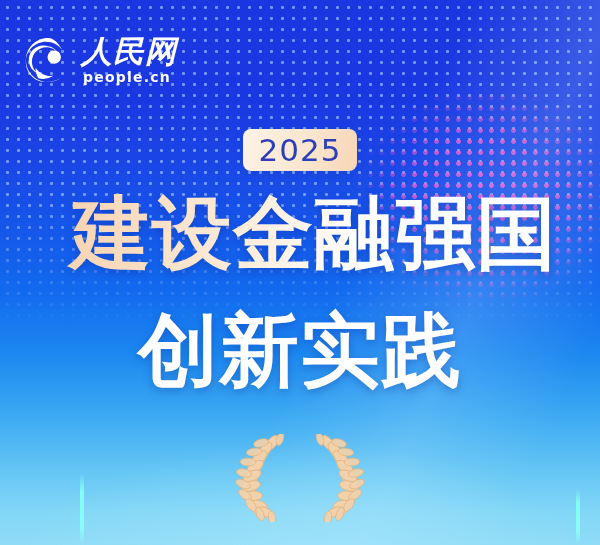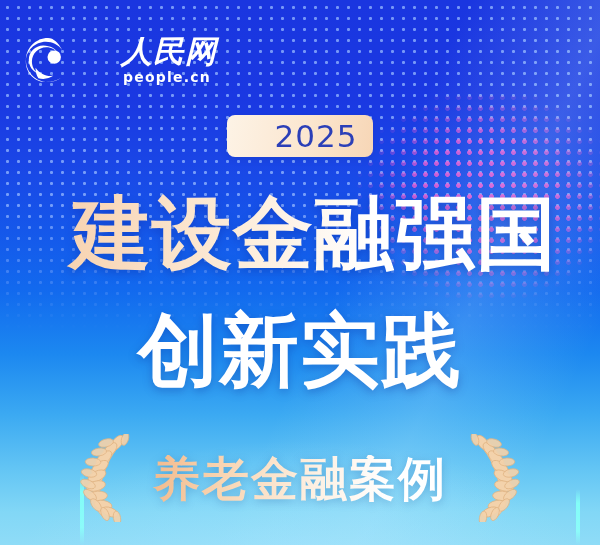--- a/index.html
+++ b/index.html
@@ -81,21 +81,21 @@
 
   
   .logo {
     position: absolute;
     left: 24px; top: 36px;
     display: flex;
     align-items: center;
     gap: 9px;
   }
   .logo-mark { width: 48px; height: 48px; display: block; }
-  .logo-words { display: flex; flex-direction: column; line-height: 1; margin-left: 40px; }
+  .logo-words { display: flex; flex-direction: column; line-height: 1; }
   .logo-cn {
     font-family: "Liberation Serif", serif;
     font-size: 31px;
     font-weight: 700;
     font-style: italic;
     color: #ffffff;
     letter-spacing: 1px;
     height: 32px;
   }
   .logo-en {
@@ -106,30 +106,29 @@
     letter-spacing: 1.2px;
     margin-top: 2px;
     padding-left: 2px;
   }
 
   
   .year-badge {
     position: absolute;
     left: 50%;
     transform: translateX(-50%);
-    top: 115px;
+    top: 129px;
     width: 114px;
     height: 42px;
     border-radius: 8px;
     background: linear-gradient(100deg, #fdf3e6 0%, #fbe6cf 55%, #f7d6b6 100%);
     display: flex;
     align-items: center;
     justify-content: center;
     box-shadow: 0 2px 8px rgba(0,0,0,0.08);
-    padding-left: 32px;
   }
   .year-badge span {
     font-family: "DejaVu Sans", sans-serif;
     font-size: 31px;
     font-weight: 400;
     color: #2b3fb8;
     letter-spacing: 1px;
     line-height: 1;
   }
 
@@ -243,21 +242,20 @@
         <ellipse cx="16" cy="28" rx="7.8" ry="4" transform="rotate(2 16 28)" opacity="0.92"></ellipse>
         <ellipse cx="12" cy="39" rx="7.8" ry="4" transform="rotate(12 12 39)" opacity="0.92"></ellipse>
         <ellipse cx="11" cy="50" rx="7.8" ry="4" transform="rotate(24 11 50)" opacity="0.92"></ellipse>
         <ellipse cx="13" cy="61" rx="7.6" ry="3.9" transform="rotate(38 13 61)" opacity="0.92"></ellipse>
         <ellipse cx="19" cy="71" rx="7.4" ry="3.8" transform="rotate(52 19 71)" opacity="0.92"></ellipse>
         <ellipse cx="28" cy="80" rx="7" ry="3.6" transform="rotate(66 28 80)" opacity="0.92"></ellipse>
         <ellipse cx="40" cy="84" rx="7" ry="3.6" transform="rotate(80 40 84)" opacity="0.92"></ellipse>
       </g>
     </svg>
 
-    <div class="subtitle-text">养老金融案例</div>
 
     <svg class="laurel right" viewBox="0 0 60 88">
       <g fill="#f3d2ab" stroke="#e0b483" stroke-width="0.8">
         <path d="M44 6 C30 18 20 34 17 50 C14 64 18 76 27 84 C22 74 21 62 24 50 C28 32 36 17 47 7 Z" fill="#f7ddbe"></path>
         <ellipse cx="40" cy="9" rx="9" ry="4.6" transform="rotate(-52 40 9)"></ellipse>
         <ellipse cx="33" cy="16" rx="9" ry="4.6" transform="rotate(-48 33 16)"></ellipse>
         <ellipse cx="27" cy="24" rx="9.4" ry="4.8" transform="rotate(-42 27 24)"></ellipse>
         <ellipse cx="23" cy="33" rx="9.4" ry="4.8" transform="rotate(-34 23 33)"></ellipse>
         <ellipse cx="20" cy="42" rx="9.6" ry="4.9" transform="rotate(-26 20 42)"></ellipse>
         <ellipse cx="19" cy="52" rx="9.6" ry="4.9" transform="rotate(-14 19 52)"></ellipse>

